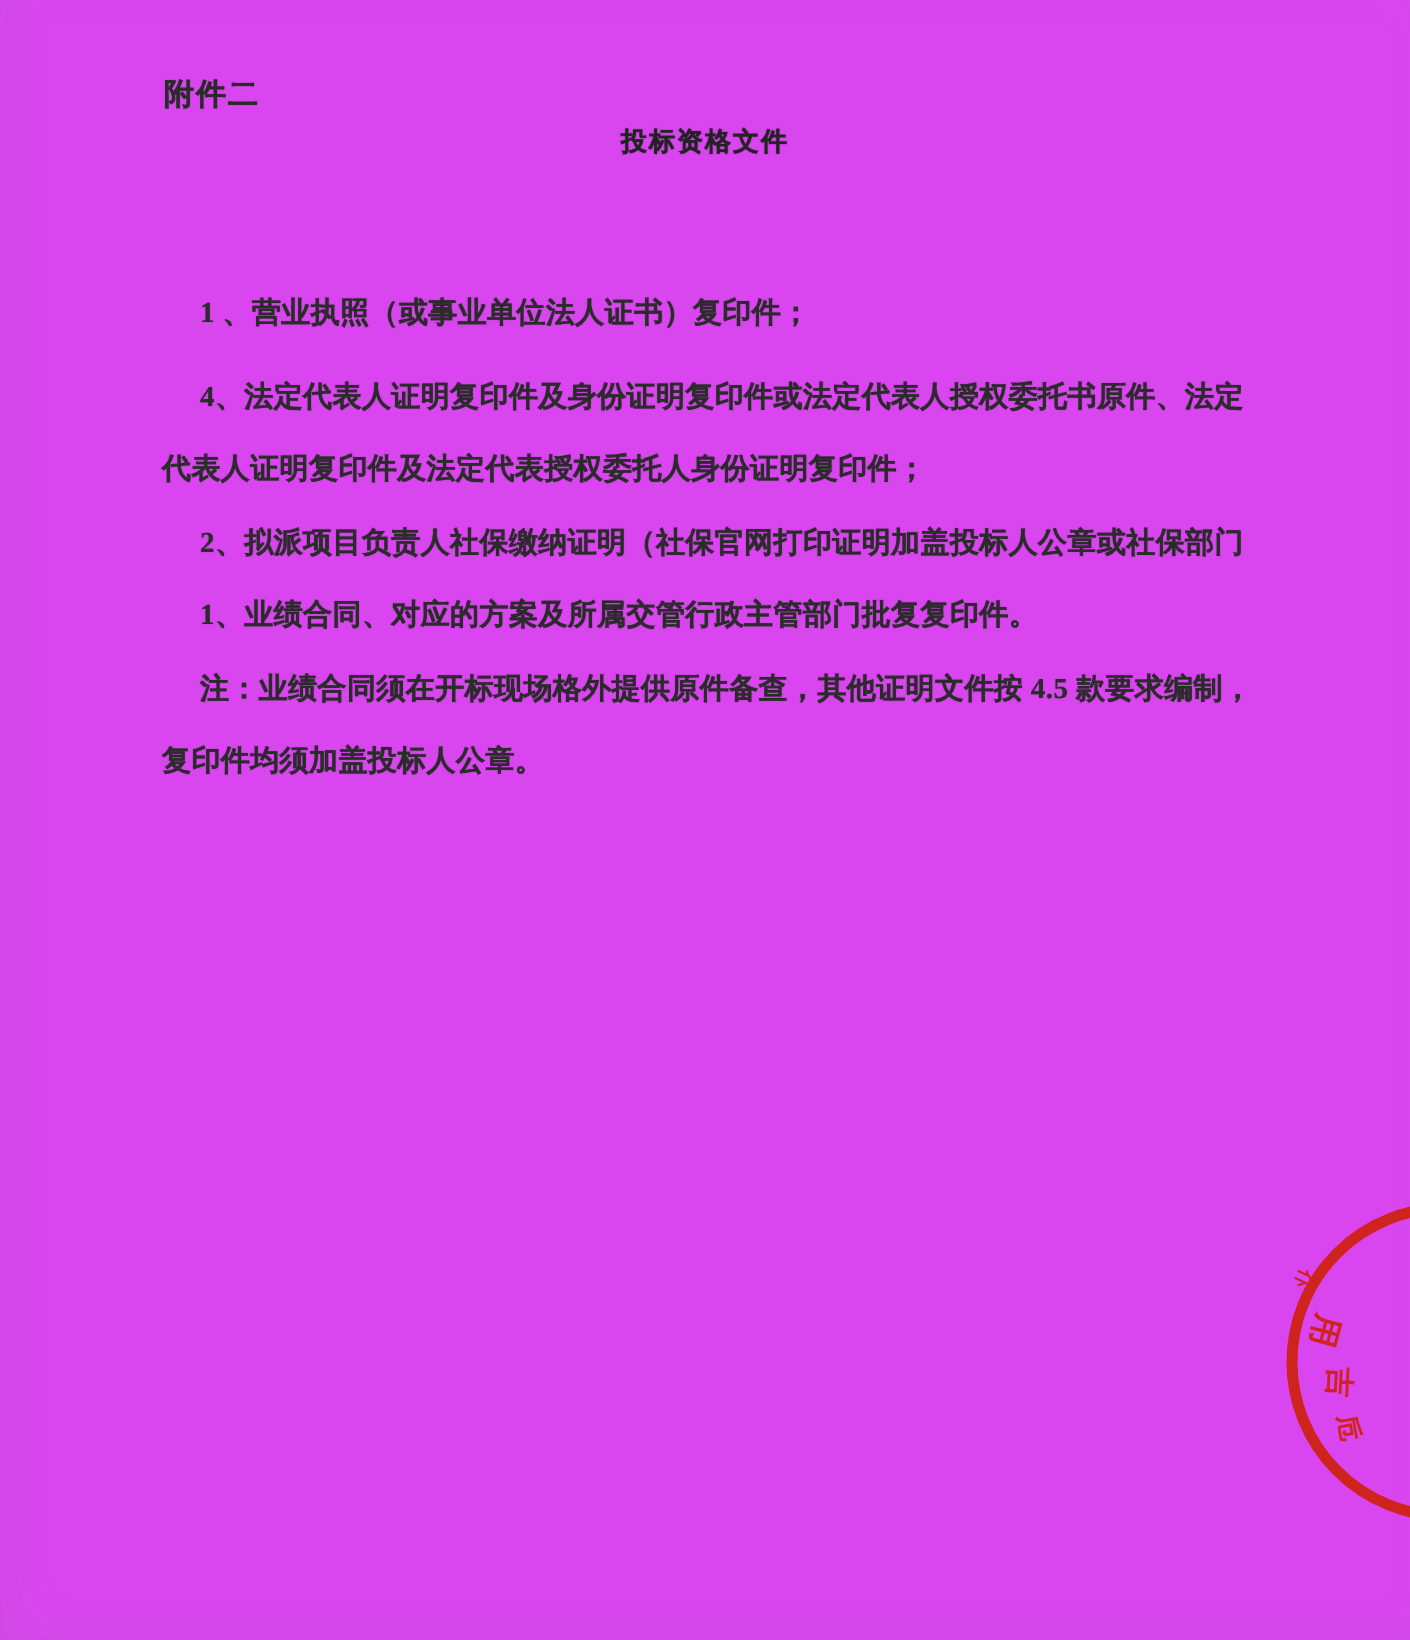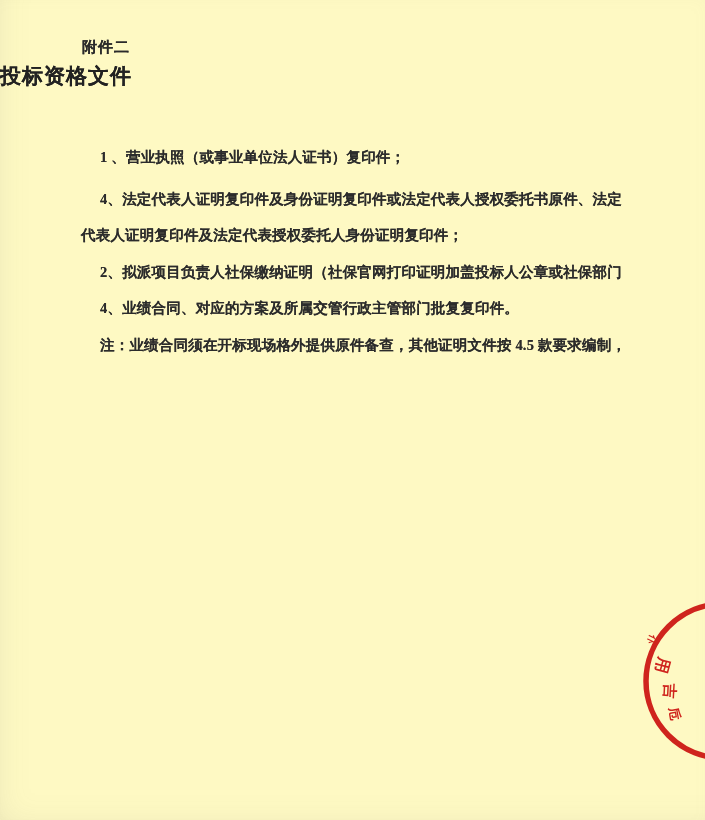--- a/index.html
+++ b/index.html
@@ -4,36 +4,37 @@
 <style>
   html,body{margin:0;padding:0;}
   body{
     width:705px;height:820px;
     background:#e9e9e9;
     font-family:"Liberation Serif", serif;
   }
   .page{
     position:relative;
     width:705px;height:820px;
-    background:#fef9c3;
+    background:#d946ef;
     overflow:hidden;
     box-shadow:inset 18px -14px 40px -32px rgba(120,120,120,.25),
                inset -4px 4px 30px -26px rgba(150,150,150,.25);
     color:#262626;
   }
   .attachment-label{
     position:absolute;left:82px;top:38px;
     font-size:15px;font-weight:700;
     letter-spacing:1px;
     color:#2a2a2a;
     text-shadow:0 0 .5px #2a2a2a;
   }
   .doc-title{
     position:absolute;left:0;top:62px;width:705px;
-    font-size:21px;font-weight:700;
+    text-align:center;
+    font-size:13px;font-weight:700;
     letter-spacing:1px;
     color:#222;
     text-shadow:0 0 .6px #222;
   }
   .doc-body{
     position:absolute;left:81px;top:139px;width:541px;
   }
   .line{
     font-size:14.5px;
     line-height:36.5px;
@@ -61,22 +62,23 @@
 
   <div class="attachment-label">附件二</div>
 
   <div class="doc-title">投标资格文件</div>
 
   <div class="doc-body" id="doc-body">
       <div class="line indent">1 、营业执照（或事业单位法人证书）复印件；</div>
       <div class="line indent gap">4、法定代表人证明复印件及身份证明复印件或法定代表人授权委托书原件、法定</div>
       <div class="line">代表人证明复印件及法定代表授权委托人身份证明复印件；</div>
       <div class="line indent">2、拟派项目负责人社保缴纳证明（社保官网打印证明加盖投标人公章或社保部门</div>
-      <div class="line indent">4、业绩合同、对应的方案及所属交管行政主管部门批复复印件。</div>
+      <div class="line indent">1、业绩合同、对应的方案及所属交管行政主管部门批复复印件。</div>
       <div class="line indent">注：业绩合同须在开标现场格外提供原件备查，其他证明文件按 4.5 款要求编制，</div>
+      <div class="line">复印件均须加盖投标人公章。</div>
     </div>
 
   <svg class="seal" viewBox="0 0 105 185" xmlns="http://www.w3.org/2000/svg">
     <circle fill="none" stroke-linecap="round" cx="123" cy="92" r="77" stroke="#cf241d" stroke-width="5.5"></circle>
   <text transform="translate(51 50) rotate(115)" font-size="9" fill="#cf241d" font-weight="bold" text-anchor="middle" dominant-baseline="middle">仆</text>
       <text transform="translate(61 76) rotate(105)" font-size="16" fill="#cf241d" font-weight="bold" text-anchor="middle" dominant-baseline="middle">用</text>
       <text transform="translate(68 102) rotate(93)" font-size="15" fill="#cf241d" font-weight="bold" text-anchor="middle" dominant-baseline="middle">吉</text>
       <text transform="translate(73 125) rotate(80)" font-size="13" fill="#cf241d" font-weight="bold" text-anchor="middle" dominant-baseline="middle">卮</text>
     </svg>
 

